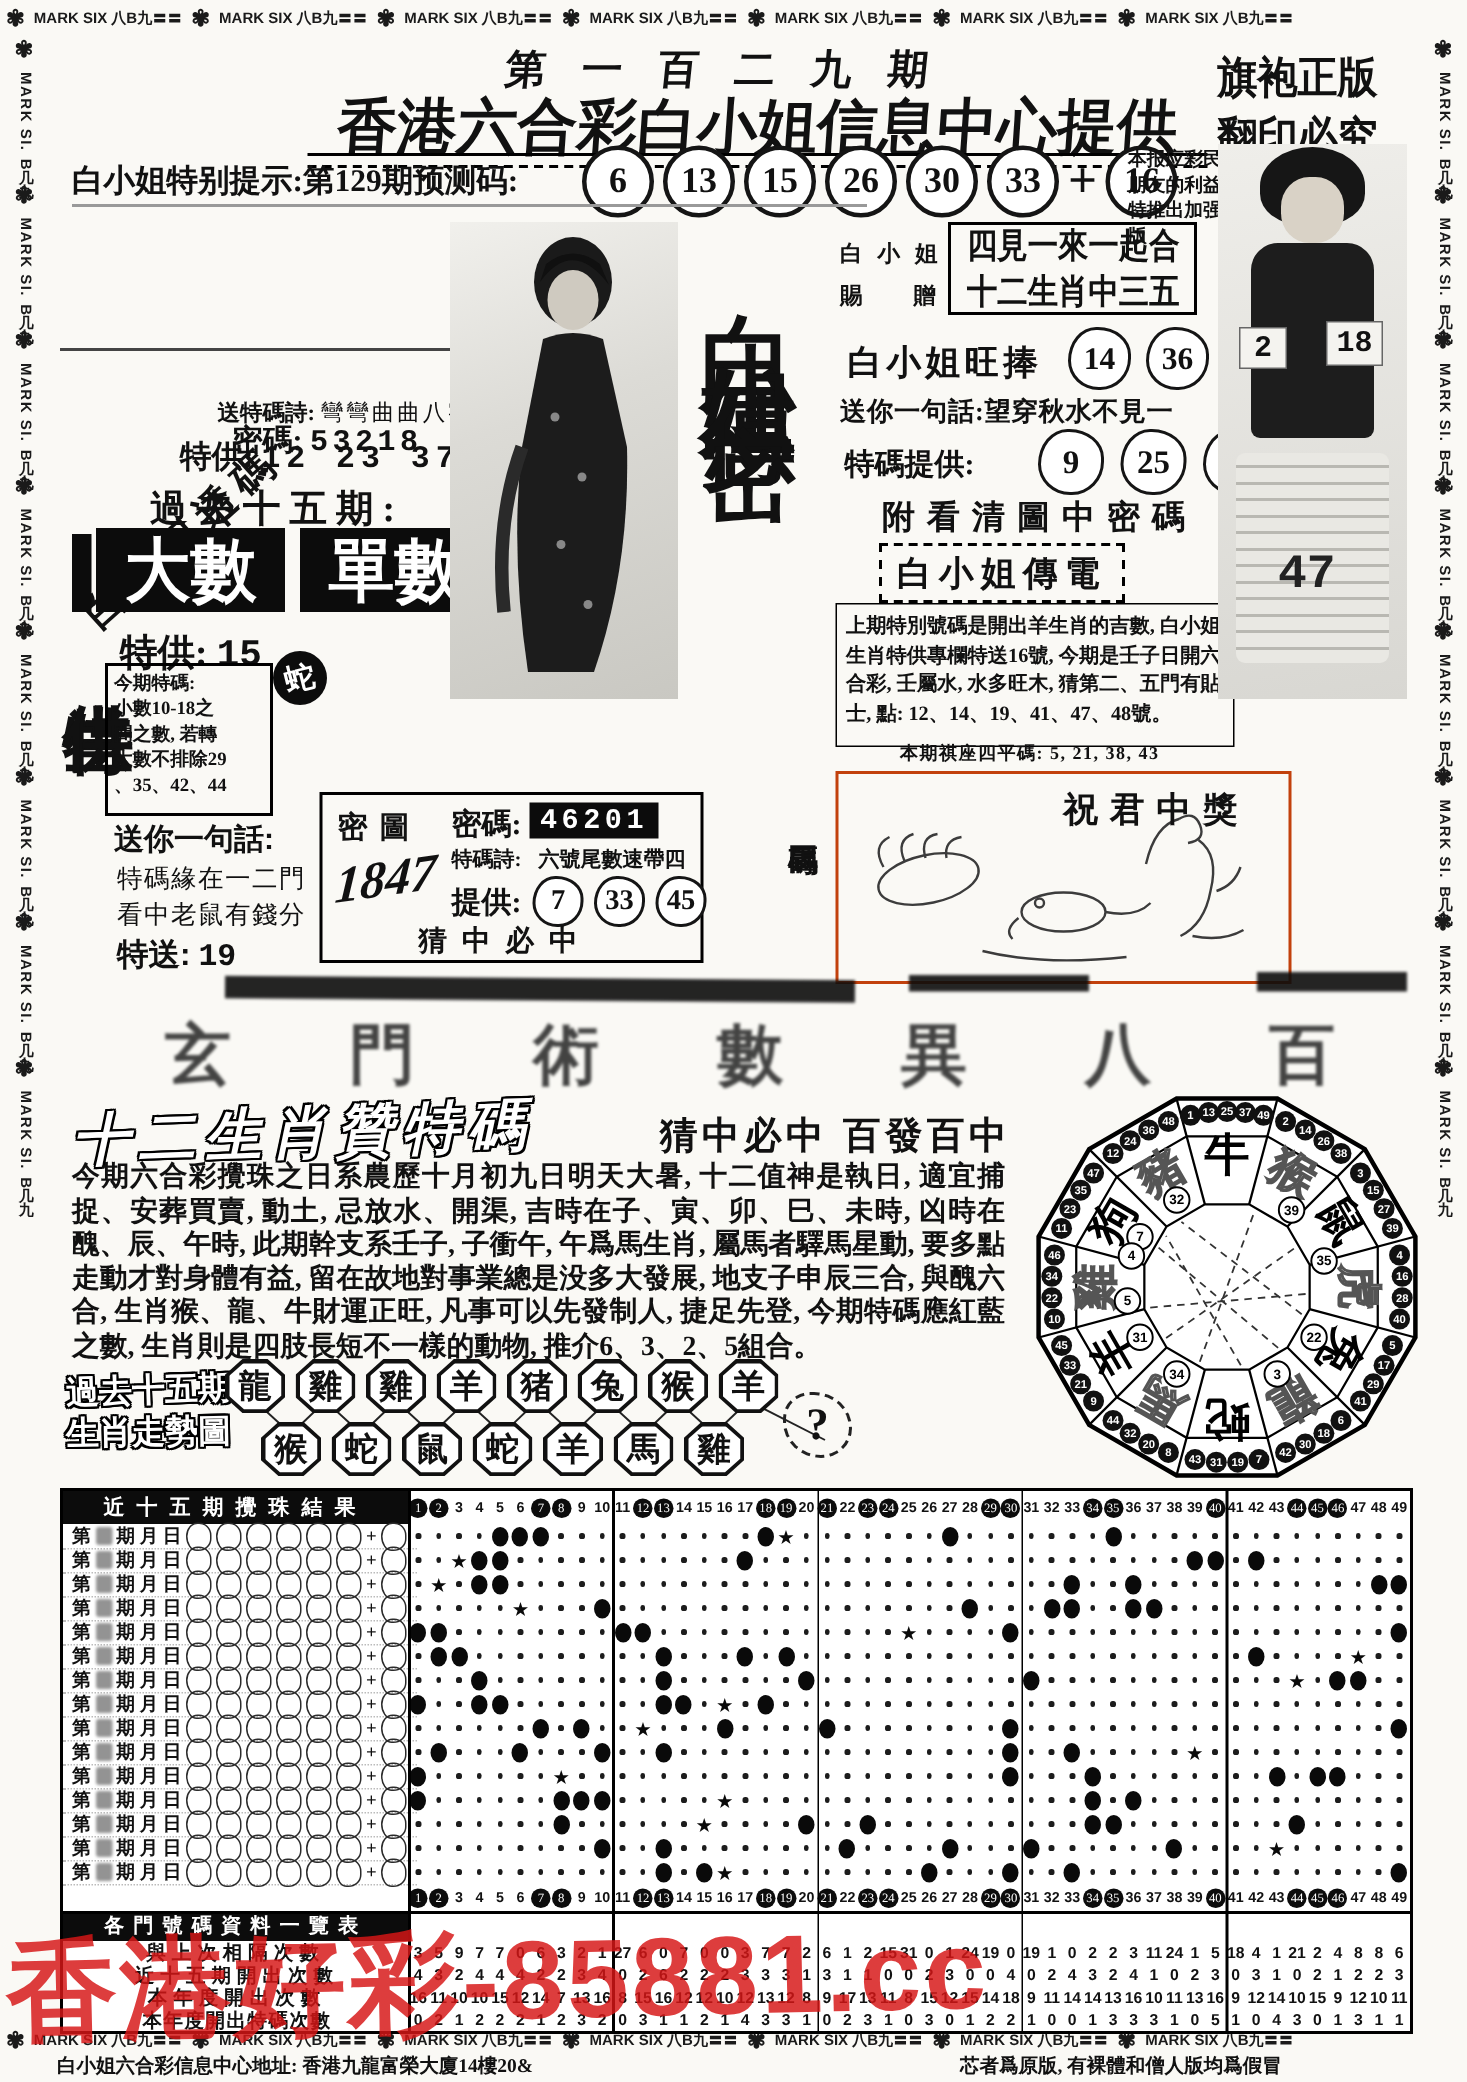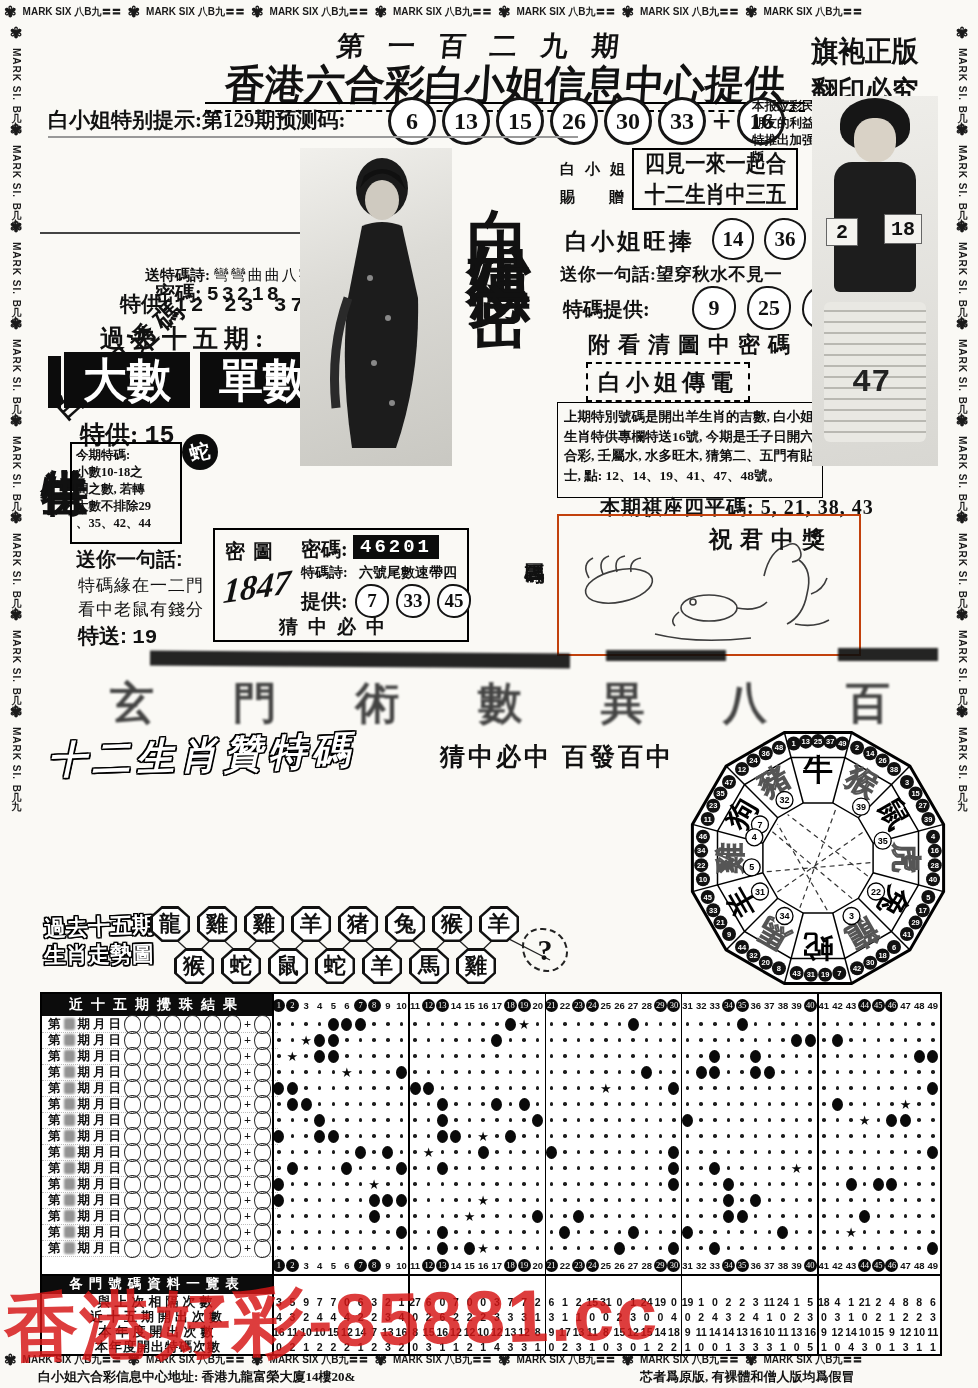--- a/index.html
+++ b/index.html
@@ -234,21 +234,21 @@
   <div id="temaBalls" class="abs" style="left:692px;top:286px;display:flex;gap:11px;">
       <div class="ball hand" style="width: 40px; height: 40px; font-size: 22px;">9</div>
       <div class="ball hand" style="width: 40px; height: 40px; font-size: 22px;">25</div>
       <div class="ball hand" style="width: 40px; height: 40px; font-size: 22px;">41</div>
     </div>
   <div class="abs ctr" style="left:586px;top:362px;width:160px;height:36px;border:2px dashed #000;">
     <span class="b" style="font-size:23px;letter-spacing:5px;">白小姐傳電</span>
   </div>
   <div class="abs b" style="left:588px;top:330px;font-size:22px;letter-spacing:8px;">附看清圖中密碼</div>
   <div class="abs" style="left:557px;top:402px;width:252px;height:86px;border:1.5px solid #000;padding:4px 6px;font-size:13.5px;font-weight:bold;line-height:19.5px;">上期特別號碼是開出羊生肖的吉數, 白小姐生肖特供專欄特送16號, 今期是壬子日開六合彩, 壬屬水, 水多旺木, 猜第二、五門有貼士, 點: 12、14、19、41、47、48號。</div>
-  <div class="abs" style="left:600px;top:494px;font-size:20px;font-weight:bold;letter-spacing:1px;">本期祺座四平碼: 5, 21, 38, 43</div>
+  <div class="abs" style="left:600px;top:494px;font-size:12px;font-weight:bold;letter-spacing:1px;">本期祺座四平碼: 5, 21, 38, 43</div>
   <div class="abs" style="left:557px;top:514px;width:300px;height:138px;border:2px solid #c2410c;overflow:hidden;">
     <span class="abs b" style="left:150px;top:8px;font-size:23px;letter-spacing:8px;">祝君中獎</span>
     <svg width="300" height="138">
       <g stroke="#3c3c3c" fill="none" stroke-width="1.6">
         <ellipse cx="60" cy="70" rx="34" ry="16" transform="rotate(-12 60 70)"></ellipse>
         <path d="M30 62 q-8 -14 4 -20 M44 58 q-6 -14 6 -18 M58 56 q-4 -14 8 -16 M72 56 q-2 -12 10 -14"></path>
         <ellipse cx="150" cy="92" rx="28" ry="13"></ellipse>
         <path d="M178 92 q20 4 30 -6"></path>
         <circle cx="134" cy="86" r="3"></circle>
         <path d="M120 96 q-10 8 -4 14 M205 60 q6 -26 22 -30 M227 30 q10 -6 14 4 q4 10 -8 12"></path>
@@ -281,20 +281,21 @@
       <span>門</span>
       <span>術</span>
       <span>數</span>
       <span>異</span>
       <span>八</span>
       <span>百</span>
     </div>
 
   <div class="abs outl b" style="left:48px;top:730px;font-size:38px;font-weight:900;font-style:italic;letter-spacing:6px;transform:rotate(-2deg);">十二生肖贊特碼</div>
   <div class="abs sans b" style="left:440px;top:740px;font-size:25px;font-weight:900;letter-spacing:3px;">猜中必中 百發百中</div>
+  <div class="abs" style="left:48px;top:774px;width:622px;font-size:18.5px;line-height:22.5px;font-weight:bold;text-align:justify;">今期六合彩攪珠之日系農歷十月初九日明天大暑, 十二值神是執日, 適宜捕捉、安葬買賣, 動土, 忌放水、開渠, 吉時在子、寅、卯、巳、未時, 凶時在醜、辰、午時, 此期幹支系壬子, 子衝午, 午爲馬生肖, 屬馬者驛馬星動, 要多點走動才對身體有益, 留在故地對事業總是没多大發展, 地支子申辰三合, 與醜六合, 生肖猴、龍、牛財運正旺, 凡事可以先發制人, 捷足先登, 今期特碼應紅藍之數, 生肖則是四肢長短不一樣的動物, 推介6、3、2、5組合。</div>
 
   <div class="abs outl b" style="left:44px;top:912px;font-size:22px;font-weight:900;transform:rotate(-2deg);">過去十五期</div>
   <div class="abs outl b" style="left:44px;top:940px;font-size:22px;font-weight:900;transform:rotate(-1deg);">生肖走勢圖</div>
   <svg id="zigzag" class="abs" style="left:150px;top:904px;" width="420" height="92">
       <line x1="20" y1="30" x2="44" y2="52" stroke="#222" stroke-width="1.3"></line>
       <line x1="44" y1="52" x2="67" y2="30" stroke="#222" stroke-width="1.3"></line>
       <line x1="67" y1="30" x2="91" y2="52" stroke="#222" stroke-width="1.3"></line>
       <line x1="91" y1="52" x2="114" y2="30" stroke="#222" stroke-width="1.3"></line>
       <line x1="114" y1="30" x2="138" y2="52" stroke="#222" stroke-width="1.3"></line>
       <line x1="138" y1="52" x2="161" y2="30" stroke="#222" stroke-width="1.3"></line>

